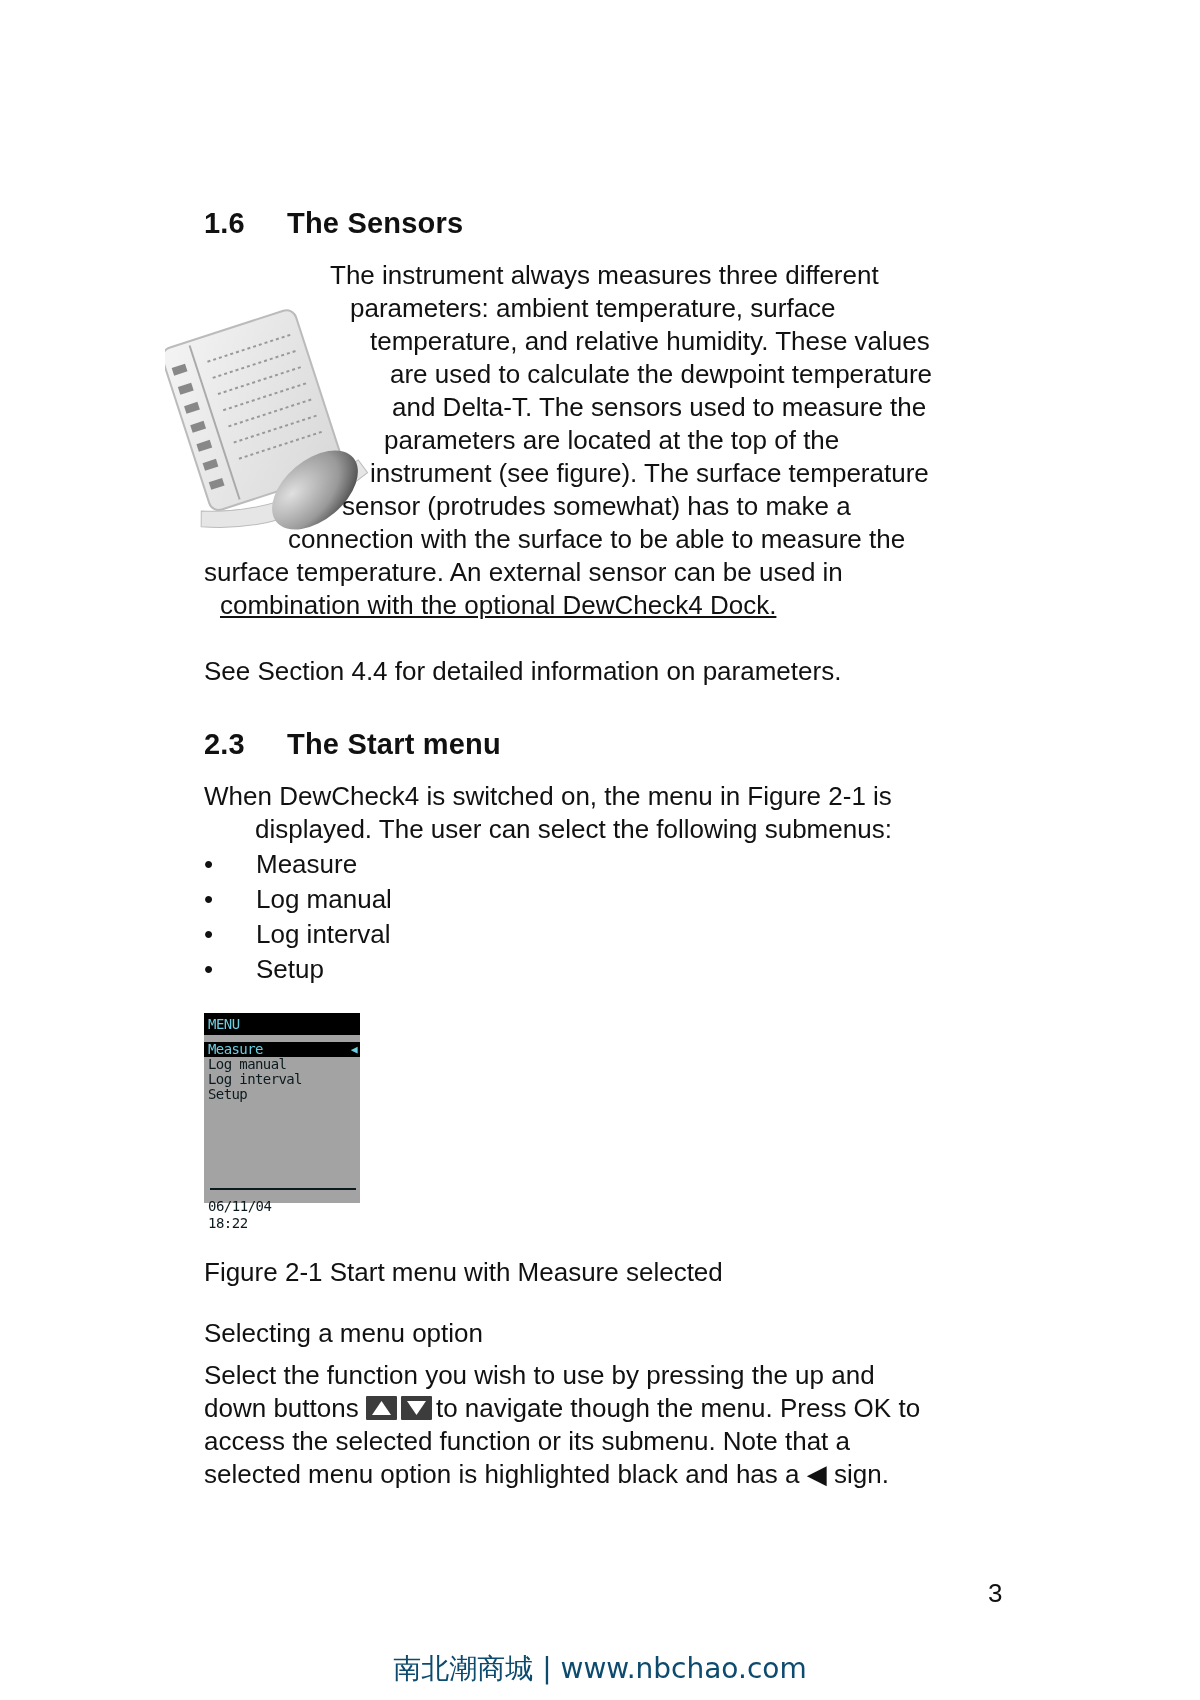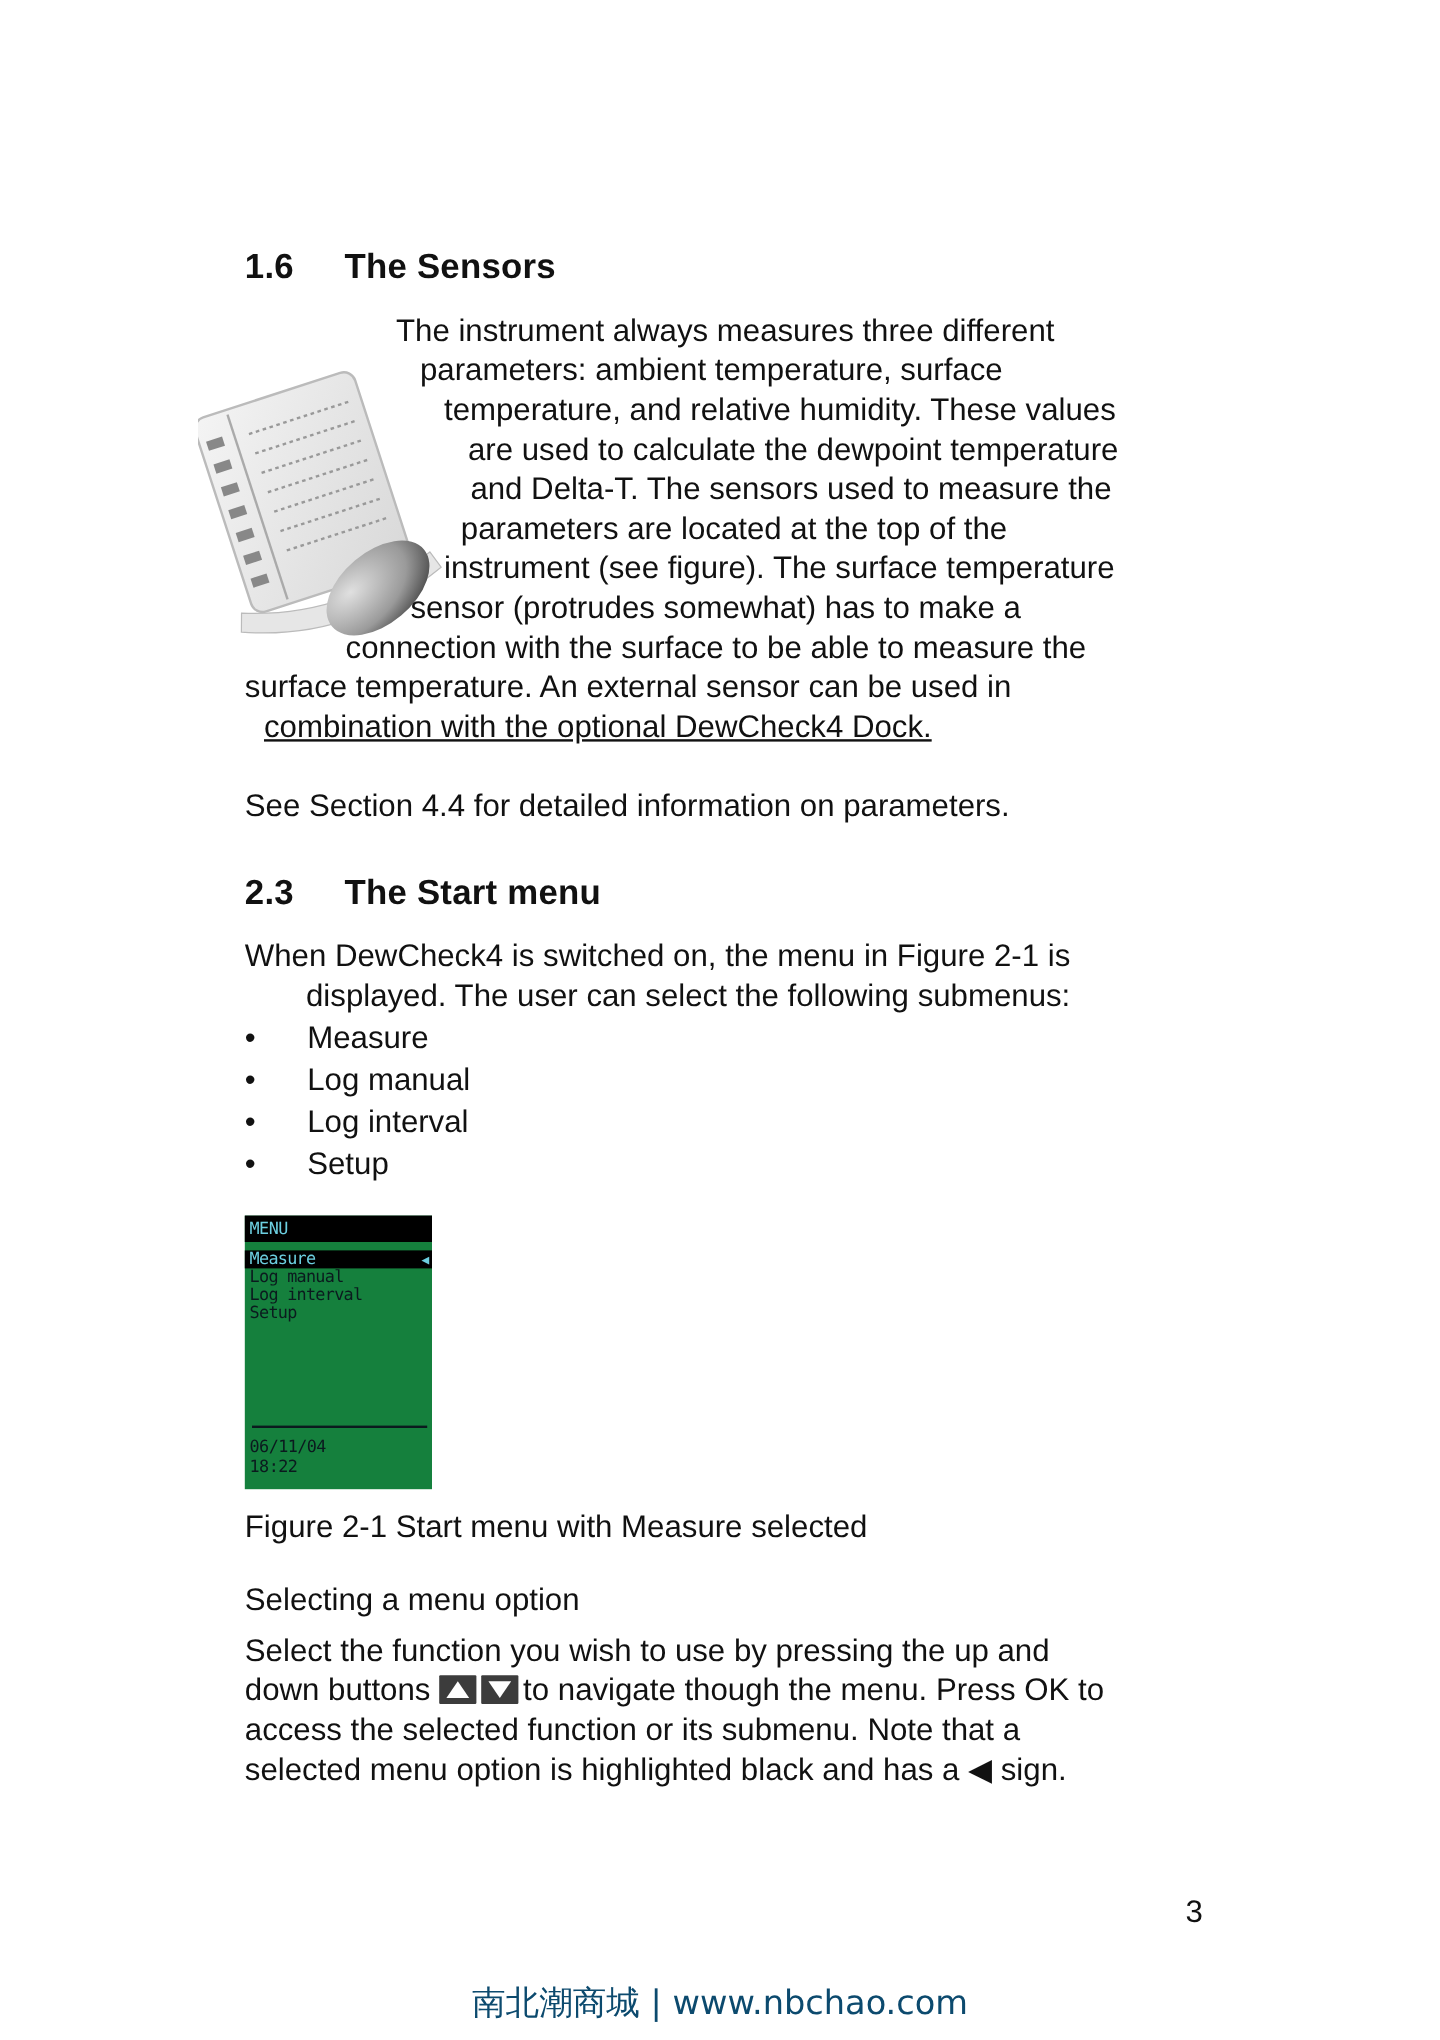--- a/index.html
+++ b/index.html
@@ -14,22 +14,22 @@
     .heading .num { display: inline-block; width: 83px; }
     .line {
       position: absolute; font-size: 26px; white-space: nowrap; line-height: 30px;
     }
     .device {
       position: absolute; left: 165px; top: 300px; width: 210px; height: 230px;
     }
     .bullet-row { position: absolute; left: 204px; font-size: 26px; white-space: nowrap; line-height: 30px; }
     .bullet-row .dot { display: inline-block; width: 52px; }
     .lcd {
-      position: absolute; left: 204px; top: 1013px; width: 156px; height: 228px;
-      background: #15803d; font-family: "DejaVu Sans Mono", monospace; color: #0a2a30;
+      position: absolute; left: 204px; top: 1013px; width: 156px; height: 190px;
+      background: #a3a3a3; font-family: "DejaVu Sans Mono", monospace; color: #0a2a30;
     }
     .lcd .title-bar {
       position: absolute; left: 0; top: 0; width: 156px; height: 22px; background: #000;
       color: #6ccfe0; font-size: 14px; line-height: 22px; padding-left: 4px; box-sizing: border-box;
       letter-spacing: -0.5px;
     }
     .lcd .row {
       position: absolute; left: 0; width: 156px; height: 15px; font-size: 14px; line-height: 15px;
       padding-left: 4px; box-sizing: border-box; letter-spacing: -0.6px; color: #0b1a1e;
     }

